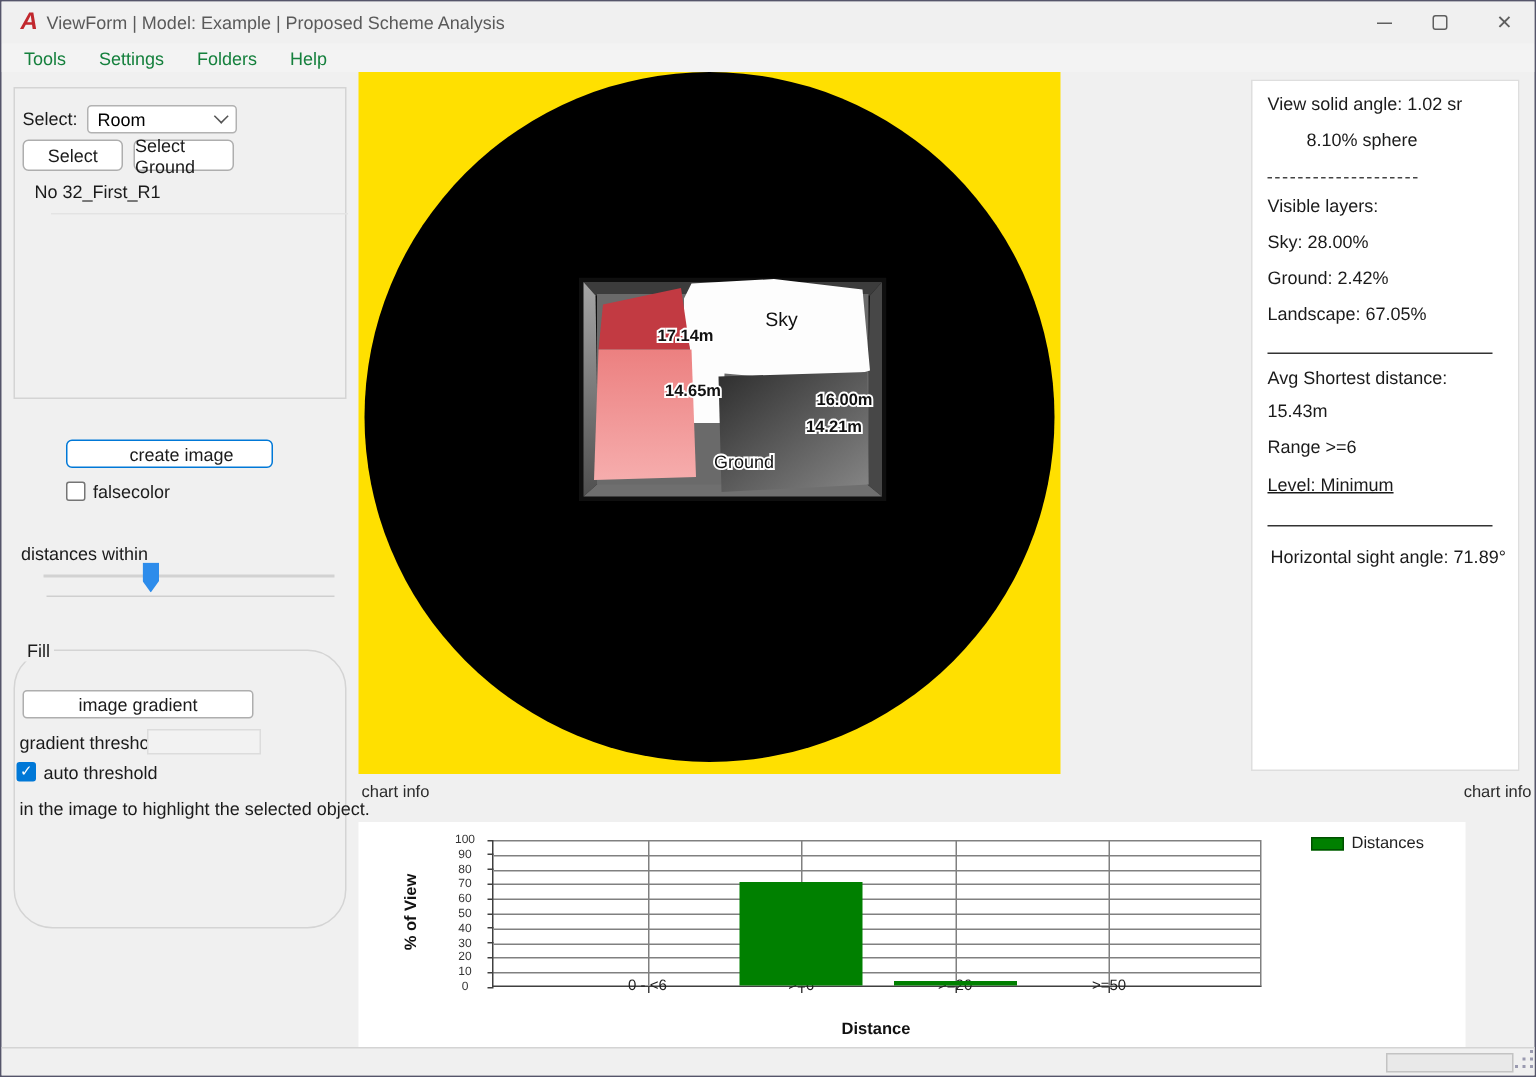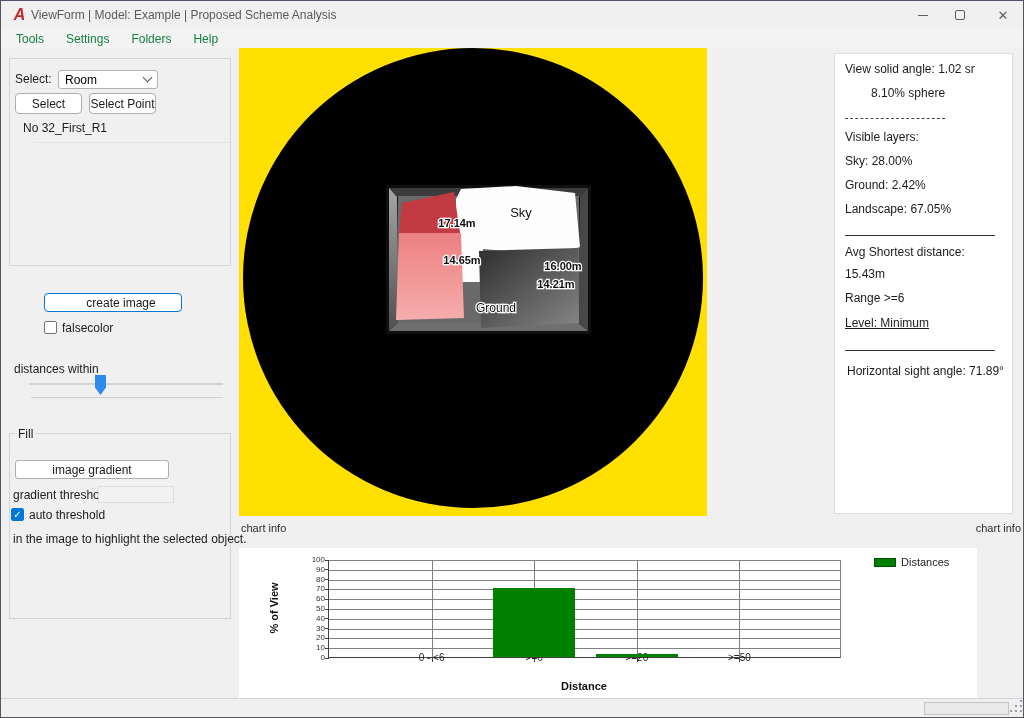--- a/index.html
+++ b/index.html
@@ -60,21 +60,21 @@
   #chart-info-right { right:2px; top:521px; }
 
   
   #chart-panel { left:238px; top:547px; width:738px; height:153px; background:#fff; }
   #chart-plot { position:absolute; left:89px; top:12px; width:513px; height:98px;
     border-left:1px solid #404040; border-bottom:1px solid #404040; border-right:1px solid #808080; }
   .hgrid { position:absolute; left:0; width:100%; height:1px; background:#808080; z-index:0; }
   .vgrid { position:absolute; top:0; bottom:0; width:1px; background:#808080; z-index:1; }
   .bar { position:absolute; bottom:0; z-index:2; }
   .ytick { position:absolute; left:-4px; width:4px; height:1px; background:#404040; }
-  .ylabel { position:absolute; left:-34px; width:30px; text-align:right; font-size:8px; color:#333; }
+  .ylabel { position:absolute; left:-34px; width:30px; text-align:center; font-size:8px; color:#333; }
   .xtick { position:absolute; top:98px; width:1px; height:4px; background:#404040; }
   .xlabel { position:absolute; top:92px; transform:translateX(-50%); font-size:10px; color:#222; white-space:nowrap;text-align:right; }
   #x-axis-title { left:305px; top:132px; width:80px; text-align:center; font-weight:bold; font-size:11px; color:#111; }
   #y-axis-title { left:-5px; top:54px; width:80px; text-align:center; transform:rotate(-90deg); font-weight:bold; font-size:11px; color:#111; }
   #chart-legend { left:635px; top:8px; display:flex; align-items:center; }
   #legend-swatch { width:22px; height:9px; border:1px solid #005000; }
   #legend-label { margin-left:5px; font-size:11px; color:#222; }
 
   
   #statusbar { left:0; top:697px; width:1024px; height:19px; background:#f0f0f0; border-top:1px solid #d4d4d4; }
@@ -108,33 +108,33 @@
 
   <div class="groupbox" style="left:8px; top:57px; width:222px; height:208px;">
     <div class="abs" style="left:24px; top:83px; width:198px; border-top:1px solid #e3e3e3;"></div>
   </div>
   <div class="abs txt12" style="left:14px; top:71px;">Select:</div>
   <div class="abs" id="select-dropdown">
     <span>Room</span>
     <span class="chev"></span>
   </div>
   <div class="abs btn" style="left:14px; top:92px; width:67px; height:21px;">Select</div>
-  <div class="abs btn" style="left:88px; top:92px; width:67px; height:21px;">Select Point</div>
+  <div class="abs btn" style="left:88px; top:92px; width:67px; height:21px;">Select Ground</div>
   <div class="abs txt12" style="left:22px; top:120px;">No 32_First_R1</div>
 
   <div class="abs btn" id="create-image-button" style="left:43px; top:292px; width:138px; height:19px;">create image</div>
   <div class="abs checkbox" style="left:43px; top:320px;"></div>
   <div class="abs txt12" style="left:61px; top:320px;">falsecolor</div>
 
   <div class="abs txt12" style="left:13px; top:361px;">distances within</div>
   <div class="abs" id="slider-track"></div>
   <div class="abs" id="slider-track2"></div>
   <div class="abs" id="slider-thumb"></div>
 
-  <div class="groupbox" style="left:8px; top:432px; width:222px; height:186px;">
+  <div class="groupbox" style="left:8px; top:432px; width:222px; height:186px;border-radius:26px;">
     <div class="groupbox-title">Fill</div>
   </div>
   <div class="abs btn" style="left:14px; top:459px; width:154px; height:19px; border-radius:3px;">image gradient</div>
   <div class="abs txt12" style="left:12px; top:487px;">gradient threshold</div>
   <div class="abs" id="gradient-threshold-input"></div>
   <div class="abs checkbox checked" style="left:10px; top:507px;"><span>✓</span></div>
   <div class="abs txt12" style="left:28px; top:507px;">auto threshold</div>
   <div class="abs txt12" style="left:12px; top:531px; line-height:14px;">
     <div>in the image to highlight the selected object.</div>
   </div>

